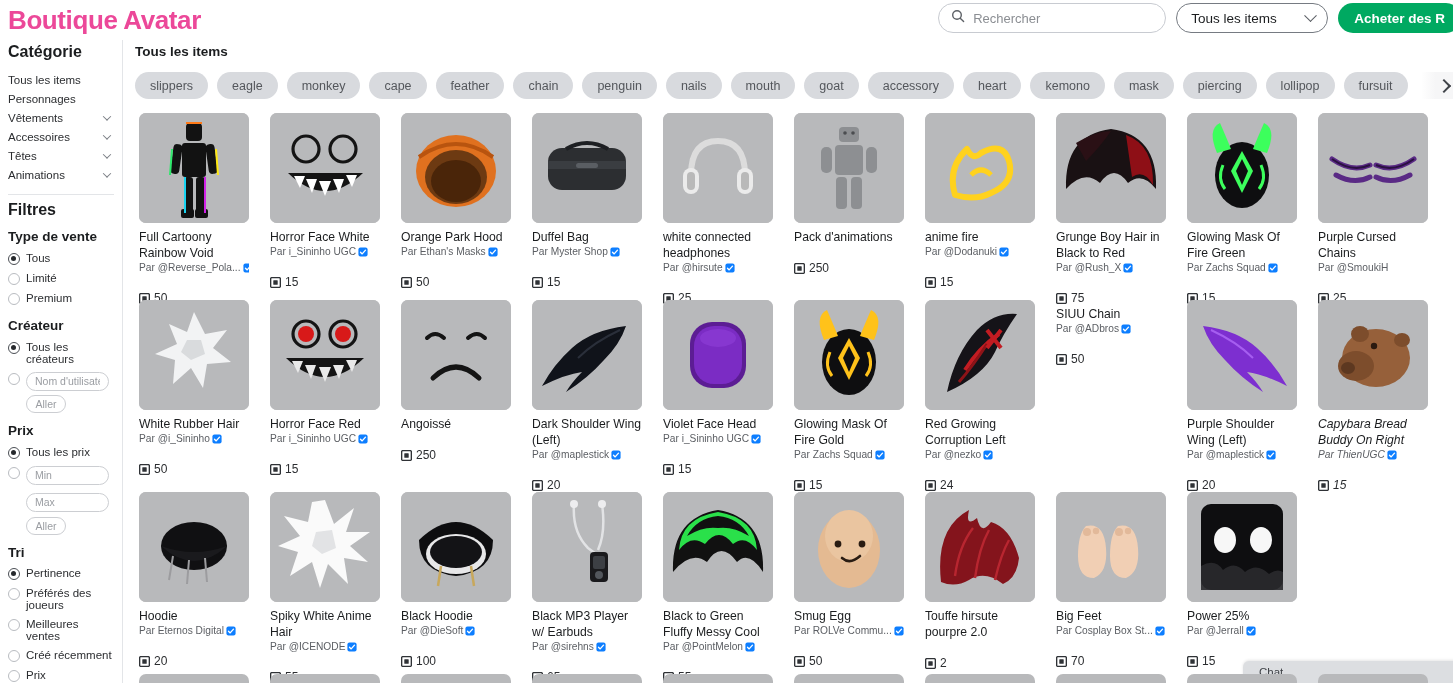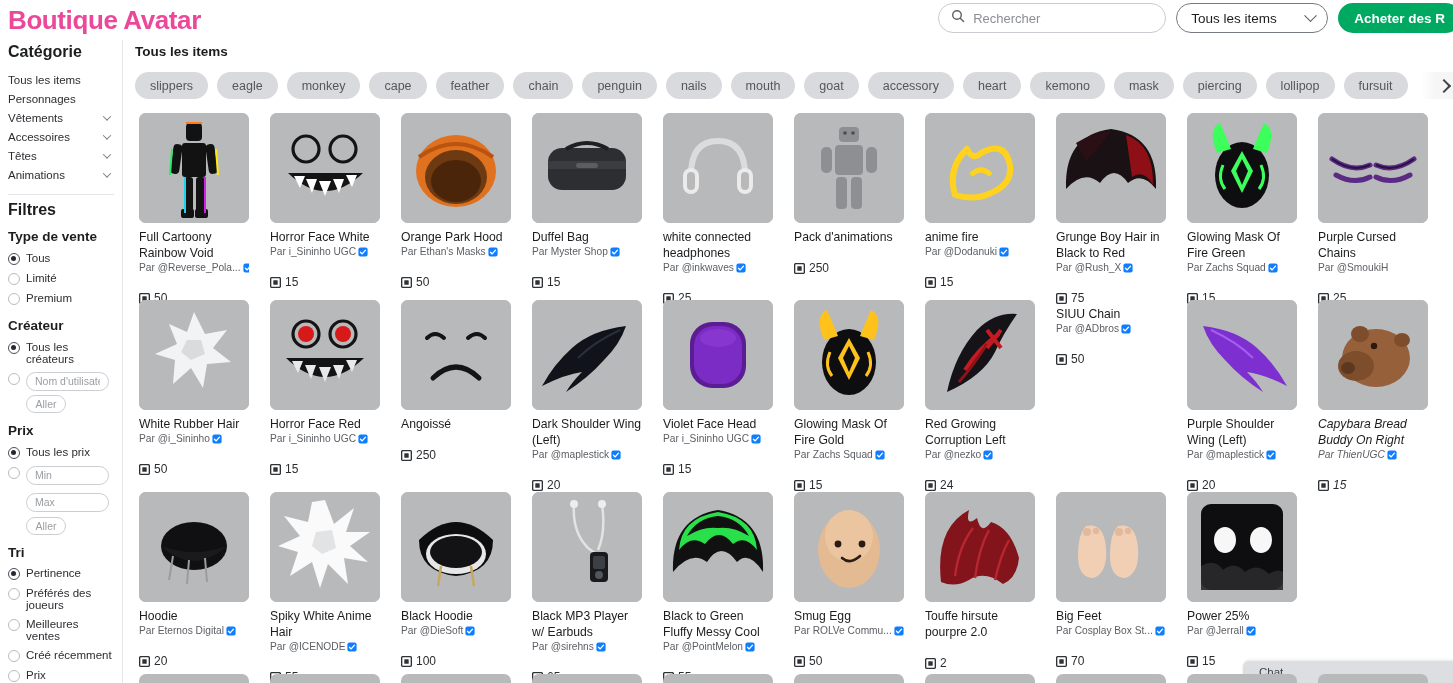--- a/index.html
+++ b/index.html
@@ -553,21 +553,21 @@
               <rect width="110" height="110" fill="#b8b9bb"></rect>
               <path d="M28 62 Q28 28 55 28 Q82 28 82 62" fill="none" stroke="#dcdcdc" stroke-width="6"></path>
               <rect x="20" y="55" width="16" height="26" rx="8" fill="#ebebeb"></rect>
               <rect x="74" y="55" width="16" height="26" rx="8" fill="#ebebeb"></rect>
               <rect x="24" y="59" width="8" height="18" rx="4" fill="#b9b9b9"></rect>
               <rect x="78" y="59" width="8" height="18" rx="4" fill="#b9b9b9"></rect>
             </svg>
           </div>
           <div class="card-name">white connected headphones</div>
           <div class="card-creator">
-            <span>Par @inkwaves</span>
+            <span>Par @hirsute</span>
             <span class="badge"><svg width="10" height="10" viewBox="0 0 12 12">
                 <rect x="0.5" y="0.5" width="11" height="11" rx="2.4" fill="#0d7eff"></rect>
                 <path d="M3 6.2 L5 8.3 L9 3.8" fill="none" stroke="#fff" stroke-width="1.6" stroke-linecap="round" stroke-linejoin="round"></path>
               </svg></span>
           </div>
           <div class="card-price">
             <span class="rbx"><svg width="11" height="11" viewBox="0 0 12 12">
                 <rect x="0.7" y="0.7" width="10.6" height="10.6" rx="1.3" fill="none" stroke="#2f3236" stroke-width="1.5"></rect>
                 <rect x="3.6" y="3.6" width="4.8" height="4.8" rx="0.6" fill="#2f3236"></rect>
               </svg></span>

